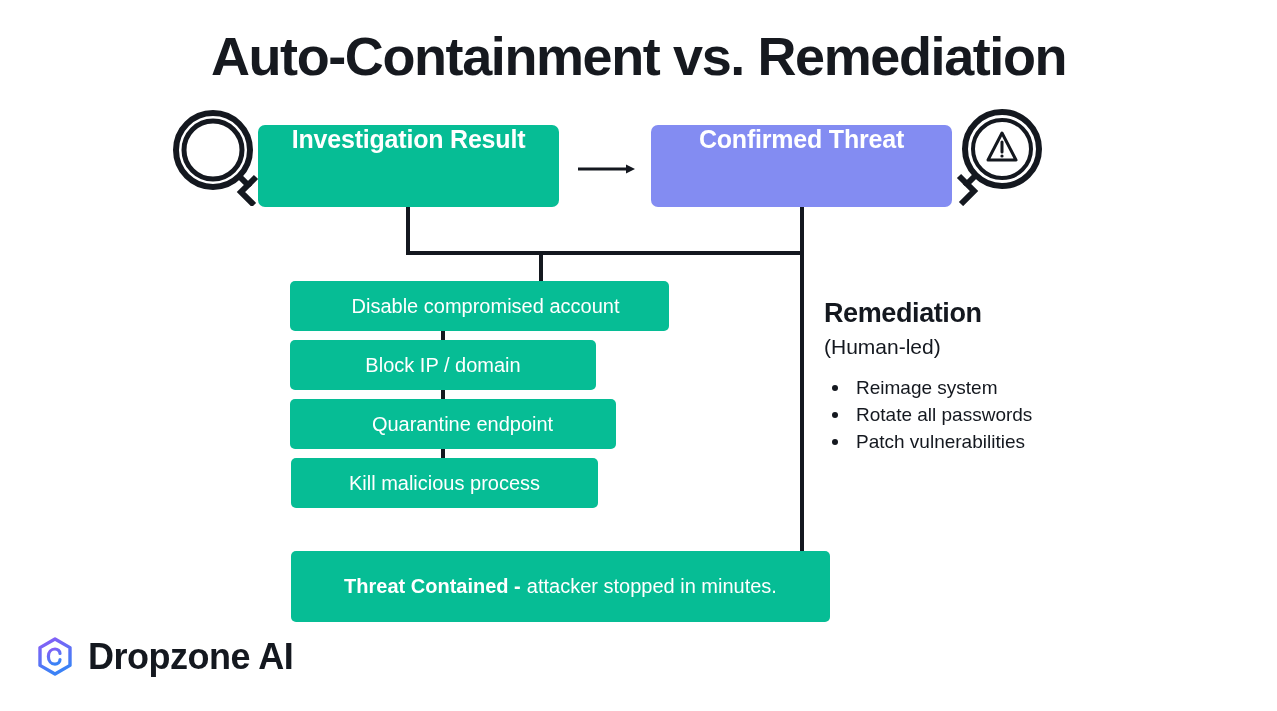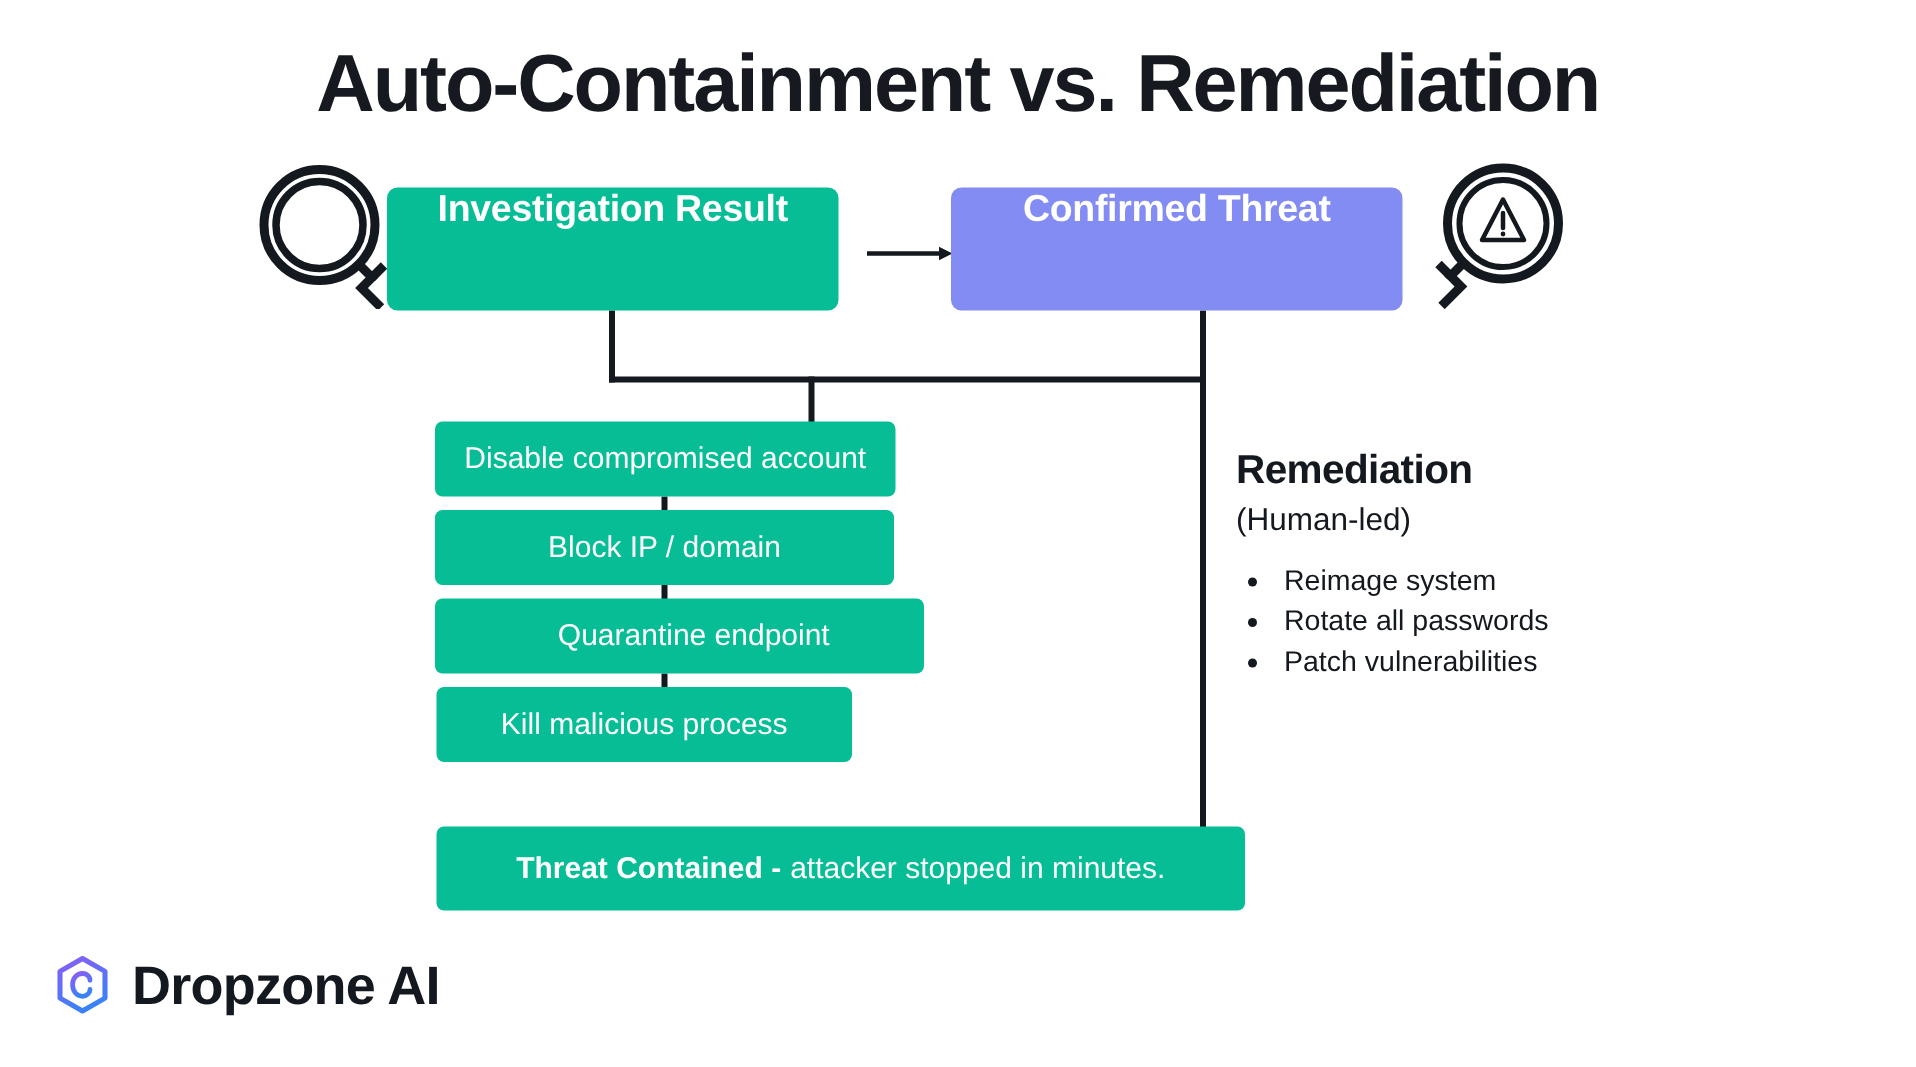--- a/index.html
+++ b/index.html
@@ -53,52 +53,52 @@
     font-weight: 700;
     letter-spacing: -0.2px;
   }
   #node-investigation {
     left: 258px;
     top: 125px;
     width: 301px;
     background: #06bd95;
   }
   #node-threat {
-    left: 634px;
+    left: 651px;
     top: 125px;
     width: 301px;
     background: #838cf2;
   }
 
   
   .action-box {
     position: absolute;
     border-radius: 5px;
     background: #06bd95;
     color: #ffffff;
     font-size: 20px;
     font-weight: 400;
     display: flex;
     align-items: center;
     justify-content: center;
     height: 50px;
     letter-spacing: 0px;
   }
-  #action-0 { left: 290px; top: 281px; width: 307px; }
+  #action-0 { left: 290px; top: 281px; width: 367px; padding-left: 12px; }
   #action-1 { left: 290px; top: 340px; width: 306px; }
   #action-2 { left: 290px; top: 399px; width: 307px; padding-left: 19px; }
-  #action-3 { left: 291px; top: 458px; width: 277px; }
+  #action-3 { left: 291px; top: 458px; width: 307px; }
 
   
   #outcome-banner {
     position: absolute;
     left: 291px;
     top: 551px;
     width: 539px;
-    height: 56px;
+    height: 71px;
     border-radius: 5px;
     background: #06bd95;
     color: #ffffff;
     display: flex;
     align-items: center;
     justify-content: center;
     font-size: 20px;
   }
   #outcome-banner .strong {
     font-weight: 700;

